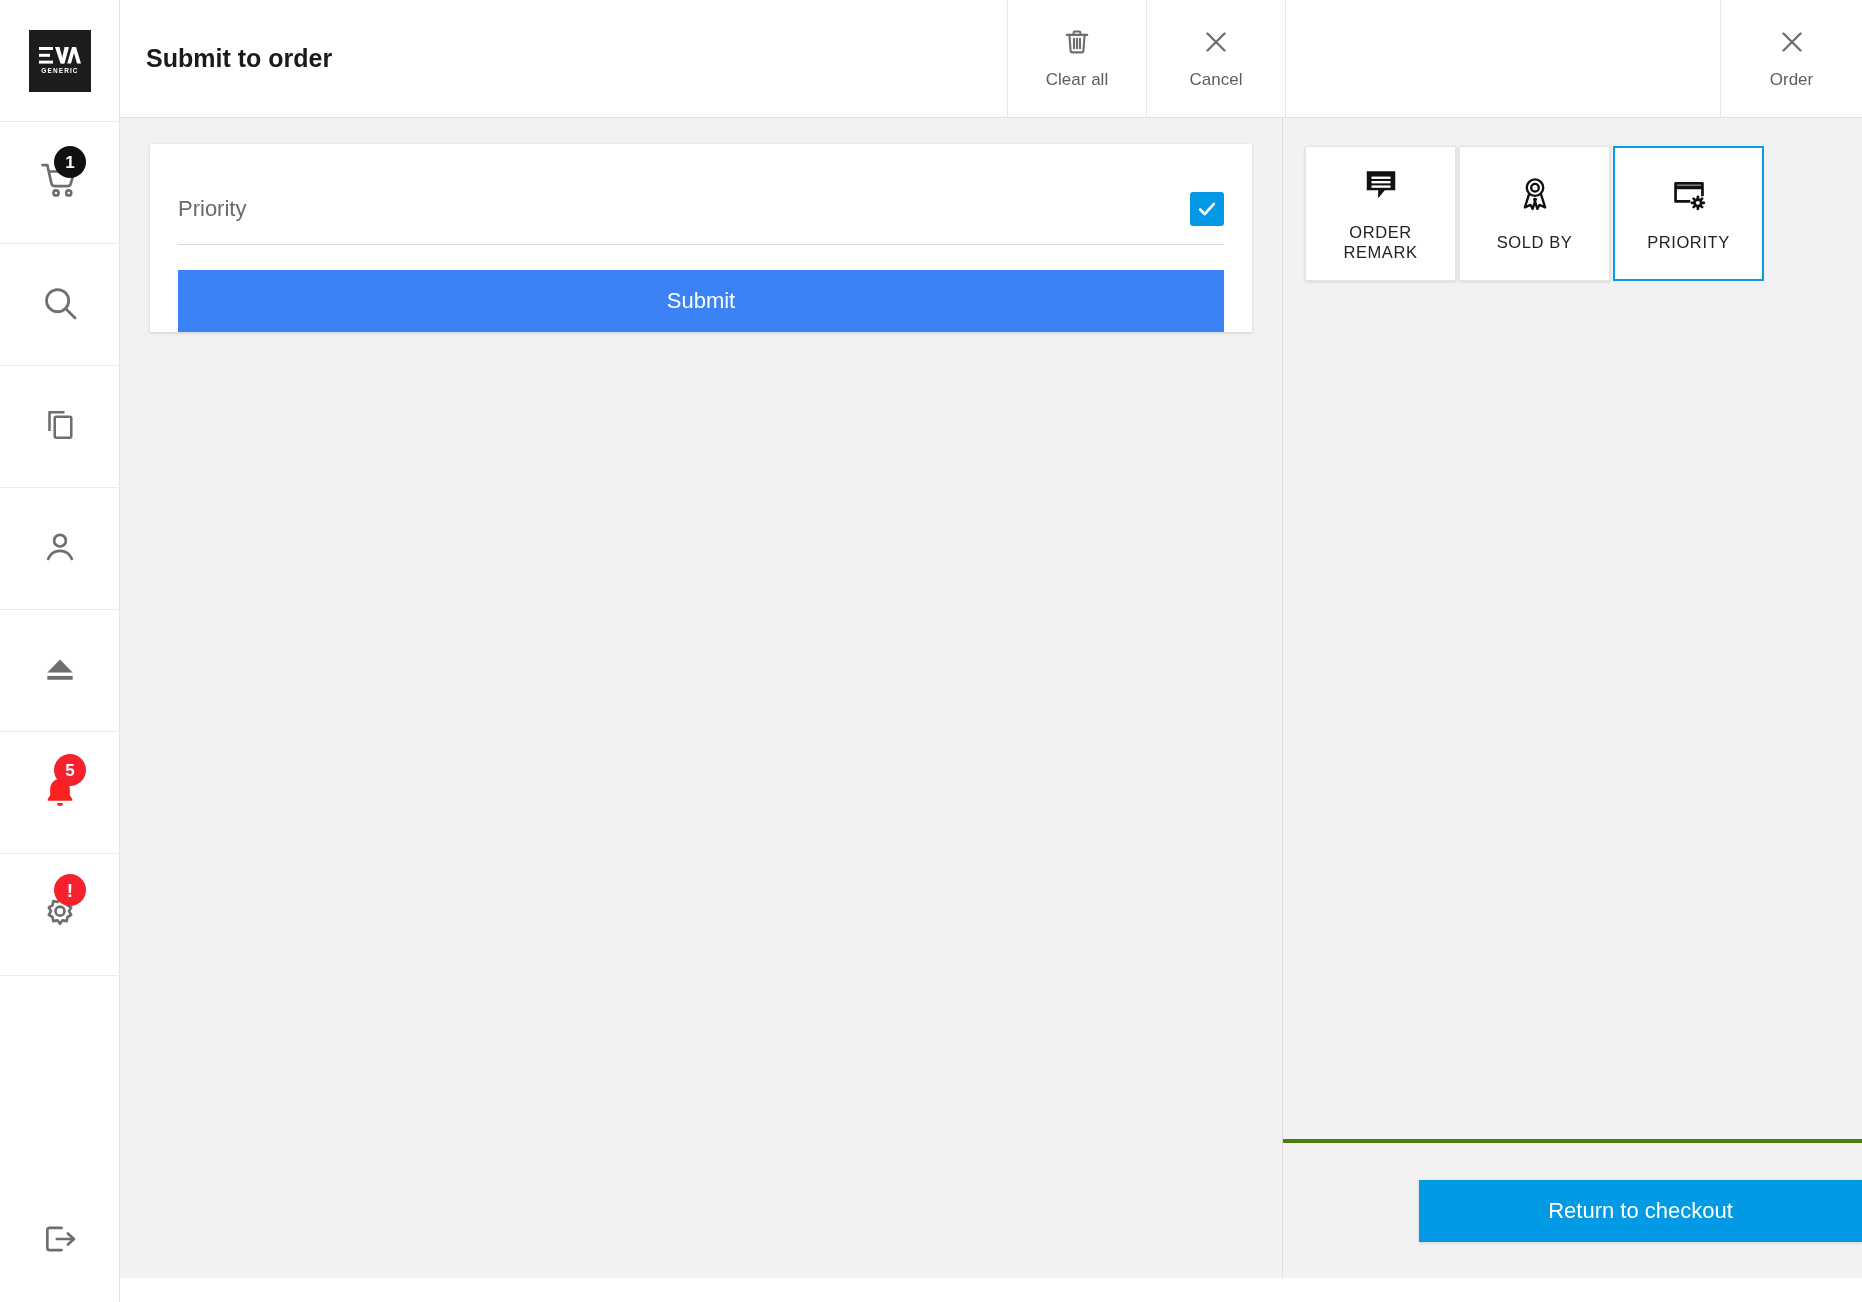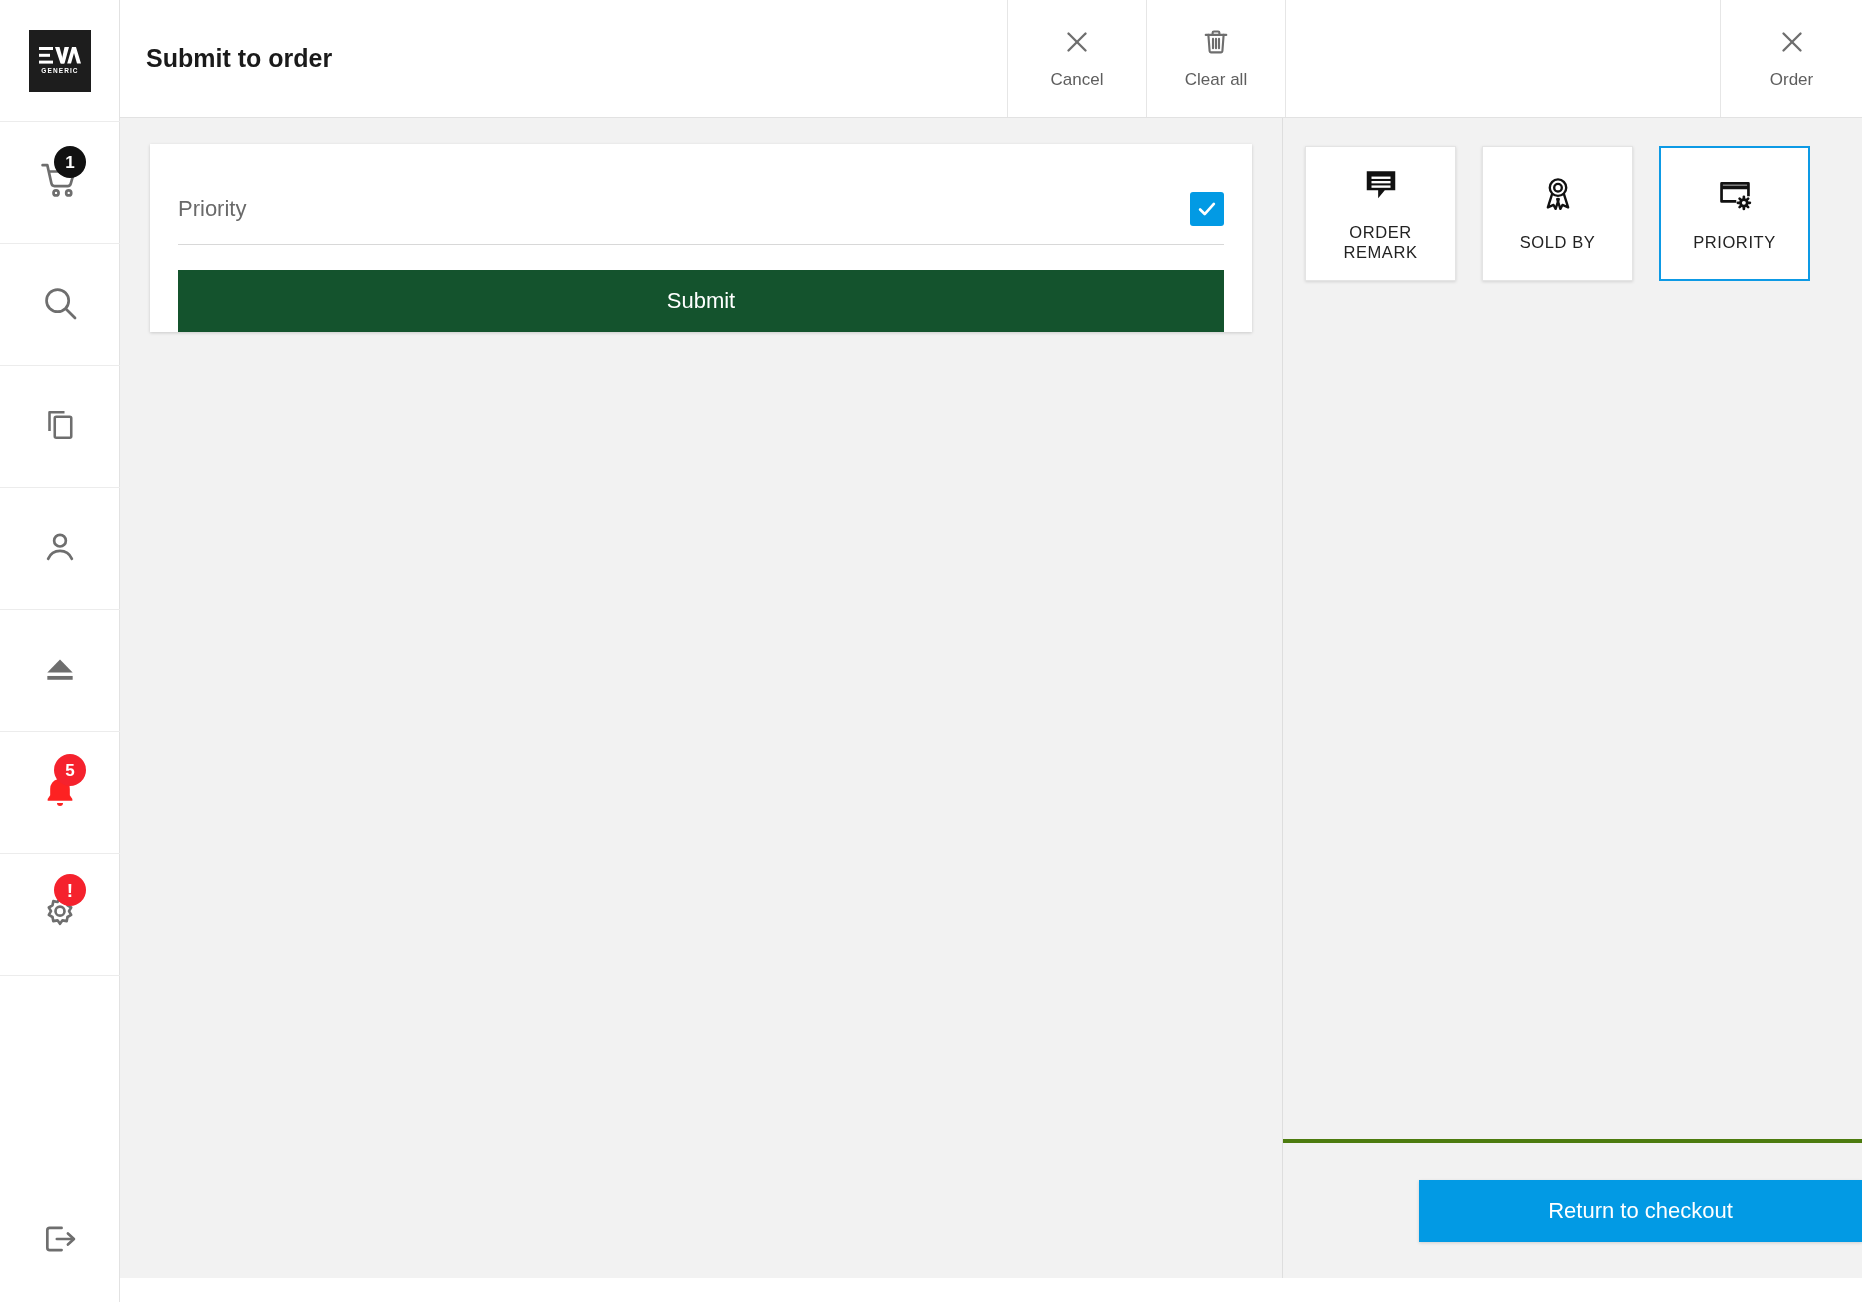--- a/index.html
+++ b/index.html
@@ -115,35 +115,35 @@
   .field-label { font-size: 22px; color: #6a6a6a; }
   .checkbox {
     width: 34px; height: 34px; border-radius: 3px;
     background: #029ae4; display: flex; align-items: center; justify-content: center;
     cursor: pointer;
   }
   .submit-btn {
     display: block; width: 100%;
     margin: 25px 0 30px 0;
     height: 62px;
-    background: #14532d; border: none;
+    background: #3b82f6; border: none;
     color: #ffffff; font-size: 22px;
     font-family: "Liberation Sans", sans-serif;
     cursor: pointer;
   }
 
   
   .right-panel {
     flex: 0 0 579px; width: 579px;
     background: #f2f2f2;
     display: flex; flex-direction: column;
   }
   .right-top { flex: 1 1 auto; padding: 28px 22px 0 22px; min-height: 0; }
   .right-heading { font-size: 21px; color: #6a6a6a; margin-bottom: 22px; }
-  .option-grid { display: flex; gap: 26px; }
+  .option-grid { display: flex; gap: 3px; }
   .option-card {
     width: 151px; height: 135px;
     background: #ffffff;
     border: 1px solid #e4e4e4;
     box-shadow: 0 1px 3px rgba(0,0,0,.13);
     display: flex; flex-direction: column;
     align-items: center; justify-content: center;
     gap: 16px; cursor: pointer;
     padding: 0 6px;
   }
@@ -268,44 +268,44 @@
         </svg>
       </span>
     </div>
   </nav>
 
   <div class="body-area">
 
     <header class="topbar">
       <div class="topbar-title-cell">
         <span class="topbar-title">Submit to order</span>
-      </div>
-
-      <div class="topbar-btn">
-        <span>
-          <svg width="30" height="30" viewBox="0 0 24 24" fill="none" stroke="#6e6e6e" stroke-width="1.9" stroke-linecap="round">
-            <line x1="5.2" y1="5.2" x2="18.8" y2="18.8"></line>
-            <line x1="18.8" y1="5.2" x2="5.2" y2="18.8"></line>
-          </svg>
-        </span>
-        <span class="tb-label">Cancel</span>
       </div>
 
       <div class="topbar-btn">
         <span>
           <svg width="30" height="30" viewBox="0 0 24 24" fill="none" stroke="#6e6e6e" stroke-width="1.7" stroke-linecap="round" stroke-linejoin="round">
             <path d="M3.8 6.3h16.4"></path>
             <path d="M9.3 6.3V4.6a1 1 0 0 1 1-1h3.4a1 1 0 0 1 1 1v1.7"></path>
             <path d="M5.9 6.3l1 13.1a1 1 0 0 0 1 .9h8.2a1 1 0 0 0 1-.9l1-13.1"></path>
             <line x1="9.6" y1="9.5" x2="9.6" y2="17"></line>
             <line x1="12" y1="9.5" x2="12" y2="17"></line>
             <line x1="14.4" y1="9.5" x2="14.4" y2="17"></line>
           </svg>
         </span>
         <span class="tb-label">Clear all</span>
+      </div>
+
+      <div class="topbar-btn">
+        <span>
+          <svg width="30" height="30" viewBox="0 0 24 24" fill="none" stroke="#6e6e6e" stroke-width="1.9" stroke-linecap="round">
+            <line x1="5.2" y1="5.2" x2="18.8" y2="18.8"></line>
+            <line x1="18.8" y1="5.2" x2="5.2" y2="18.8"></line>
+          </svg>
+        </span>
+        <span class="tb-label">Cancel</span>
       </div>
 
       <div class="topbar-gap"></div>
 
       <div class="topbar-btn last">
         <span>
           <svg width="30" height="30" viewBox="0 0 24 24" fill="none" stroke="#6e6e6e" stroke-width="1.9" stroke-linecap="round">
             <line x1="5.2" y1="5.2" x2="18.8" y2="18.8"></line>
             <line x1="18.8" y1="5.2" x2="5.2" y2="18.8"></line>
           </svg>

